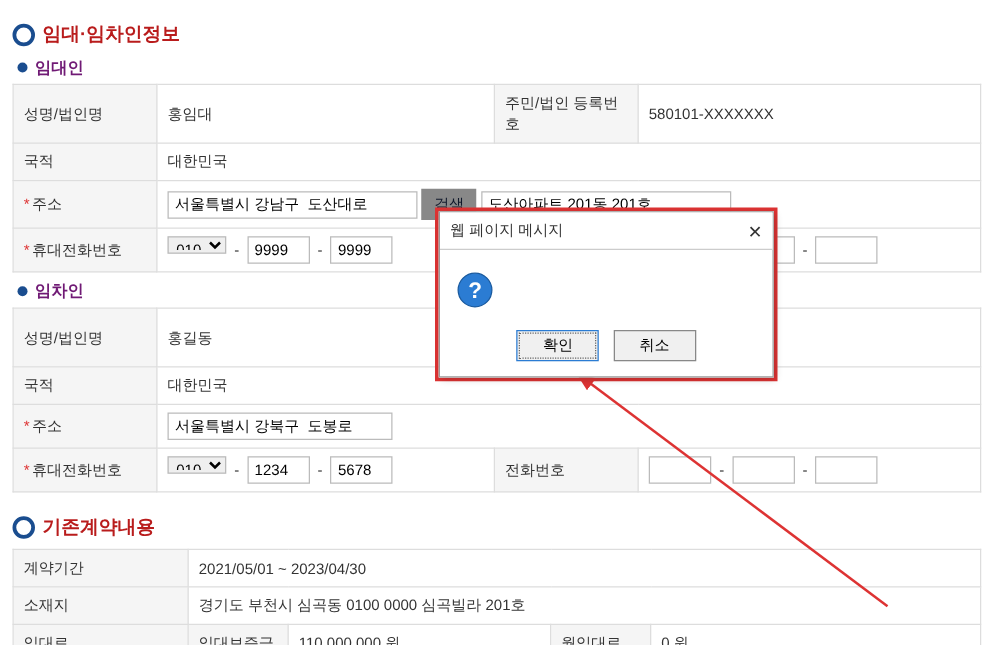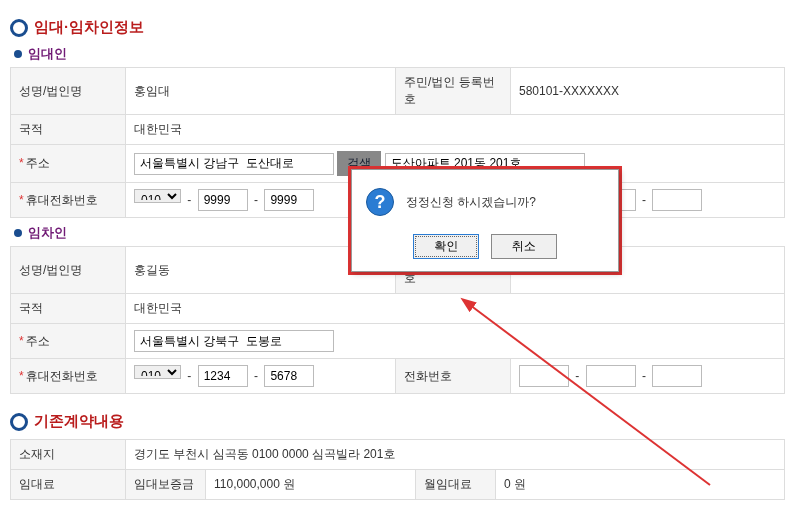--- a/index.html
+++ b/index.html
@@ -83,21 +83,21 @@
   <th>주민/법인 등록번호</th>
   <td>820101-XXXXXXX</td>
 </tr>
 <tr>
   <th>국적</th>
   <td colspan="3">대한민국</td>
 </tr>
 <tr>
   <th class="req">주소</th>
   <td colspan="3">
-    <input type="text" style="width: 200px;" value="서울특별시 강북구  도봉로">
+    <input type="text" style="width: 180px;" value="서울특별시 강북구  도봉로">
   </td>
 </tr>
 <tr>
   <th class="req">휴대전화번호</th>
   <td>
     <select><option>010</option></select>
     <span class="phone-sep">-</span>
     <input type="text" style="width: 50px;" value="1234">
     <span class="phone-sep">-</span>
     <input type="text" style="width: 50px;" value="5678">
@@ -110,39 +110,46 @@
     <span class="phone-sep">-</span>
     <input type="text" style="width: 50px;">
   </td>
 </tr>
 </tbody>
   </table>
 
 <div class="section-title" style="margin-top:18px">기존계약내용</div>
 <table class="form">
 <tbody>
+      <tr>
+  <th style="width:140px">계약기간</th>
+  <td colspan="5">2021/05/01 ~ 2023/04/30</td>
+</tr>
 <tr>
   <th>소재지</th>
   <td colspan="5">경기도 부천시 심곡동 0100 0000 심곡빌라 201호</td>
 </tr>
 <tr>
   <th>임대료</th>
   <th style="width:80px">임대보증금</th>
   <td style="width:210px">110,000,000 원</td>
   <th style="width:80px">월임대료</th>
   <td>0 원</td>
 </tr>
 </tbody>
   </table>
 
 <div class="dialog-wrap">
   <div class="dialog">
+    <div class="dlg-title">
+      <span>웹 페이지 메시지</span>
+      <span class="dlg-close">✕</span>
+    </div>
     <div class="dlg-body">
       <div class="dlg-icon">?</div>
-      <div>정정신청 하시겠습니까?</div>
     </div>
     <div class="dlg-buttons">
       <button class="dlg-btn primary">확인</button>
       <button class="dlg-btn">취소</button>
     </div>
   </div>
 </div>
 
 <svg class="arrow" width="280" height="200">
   <defs>

